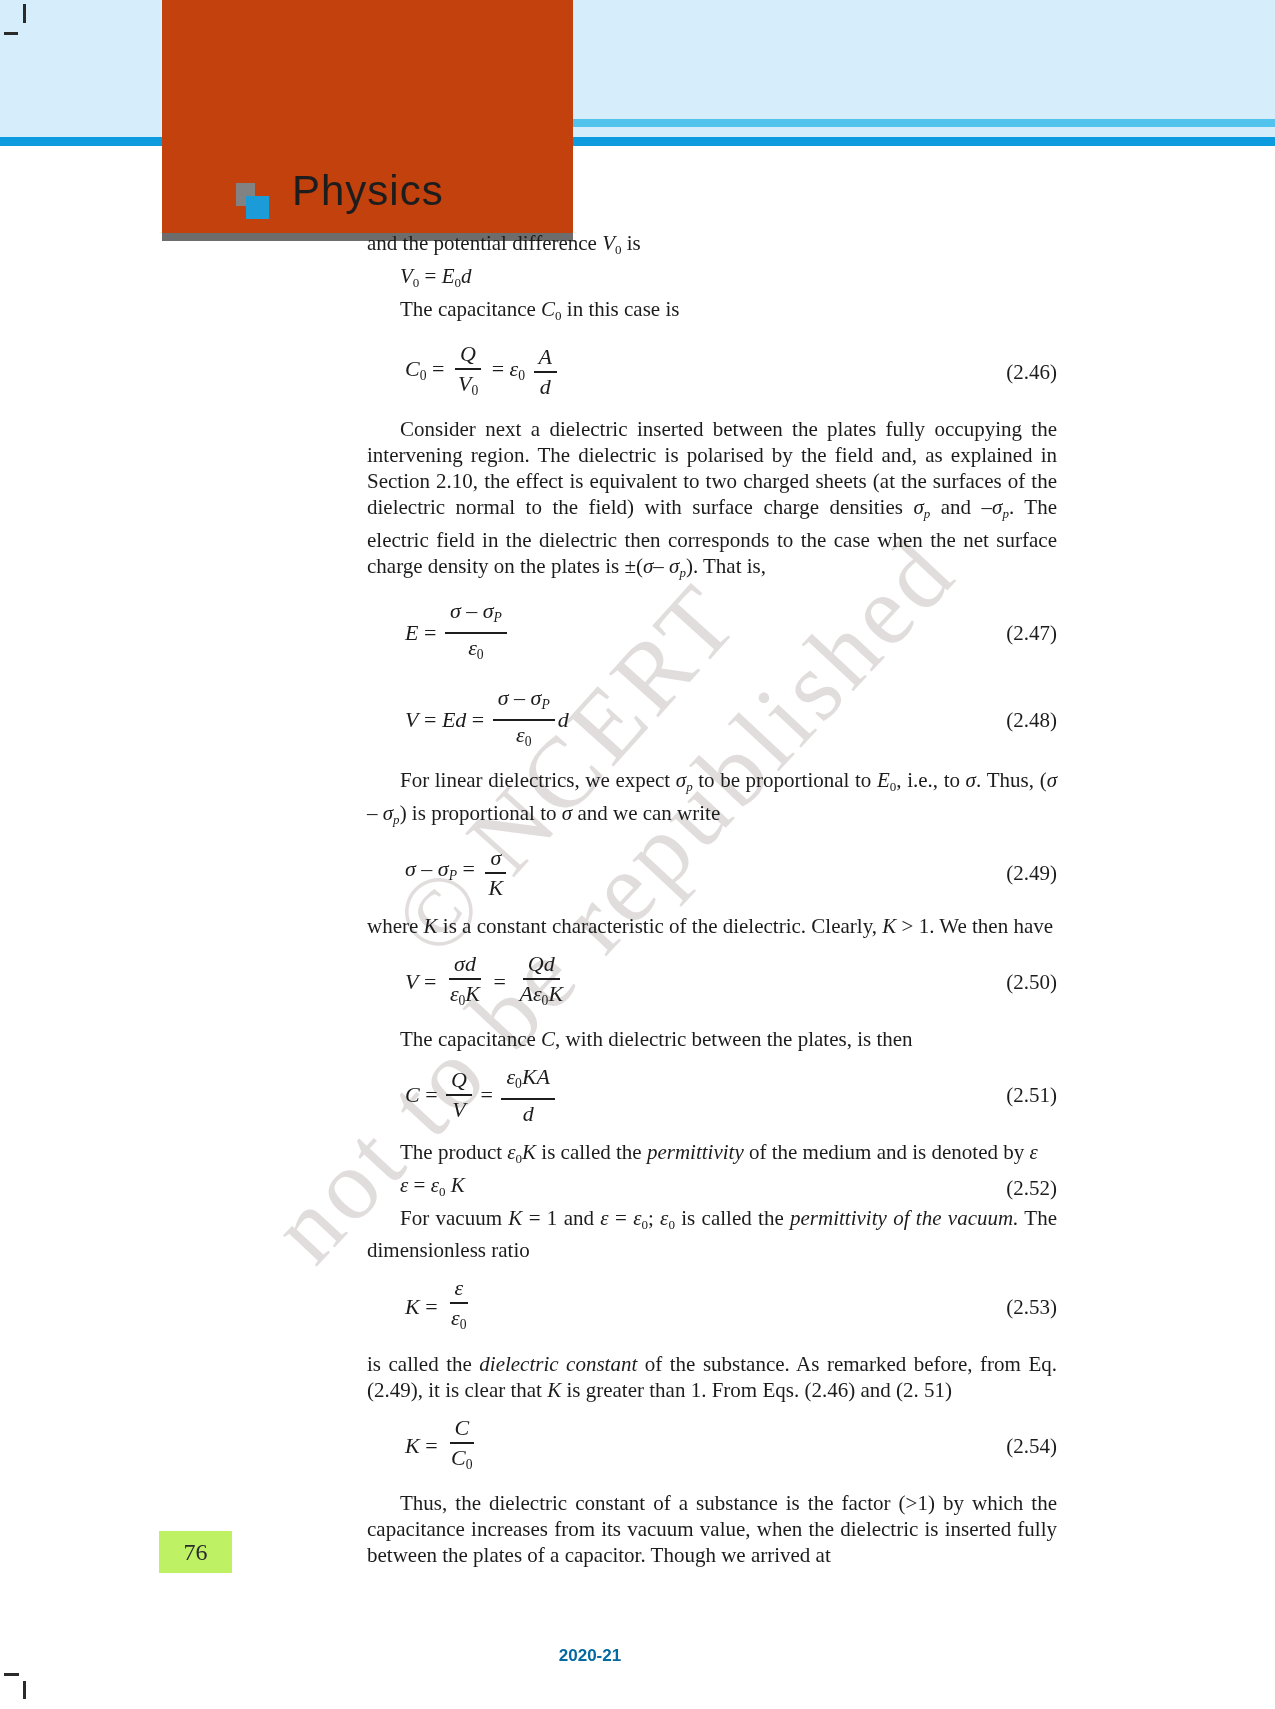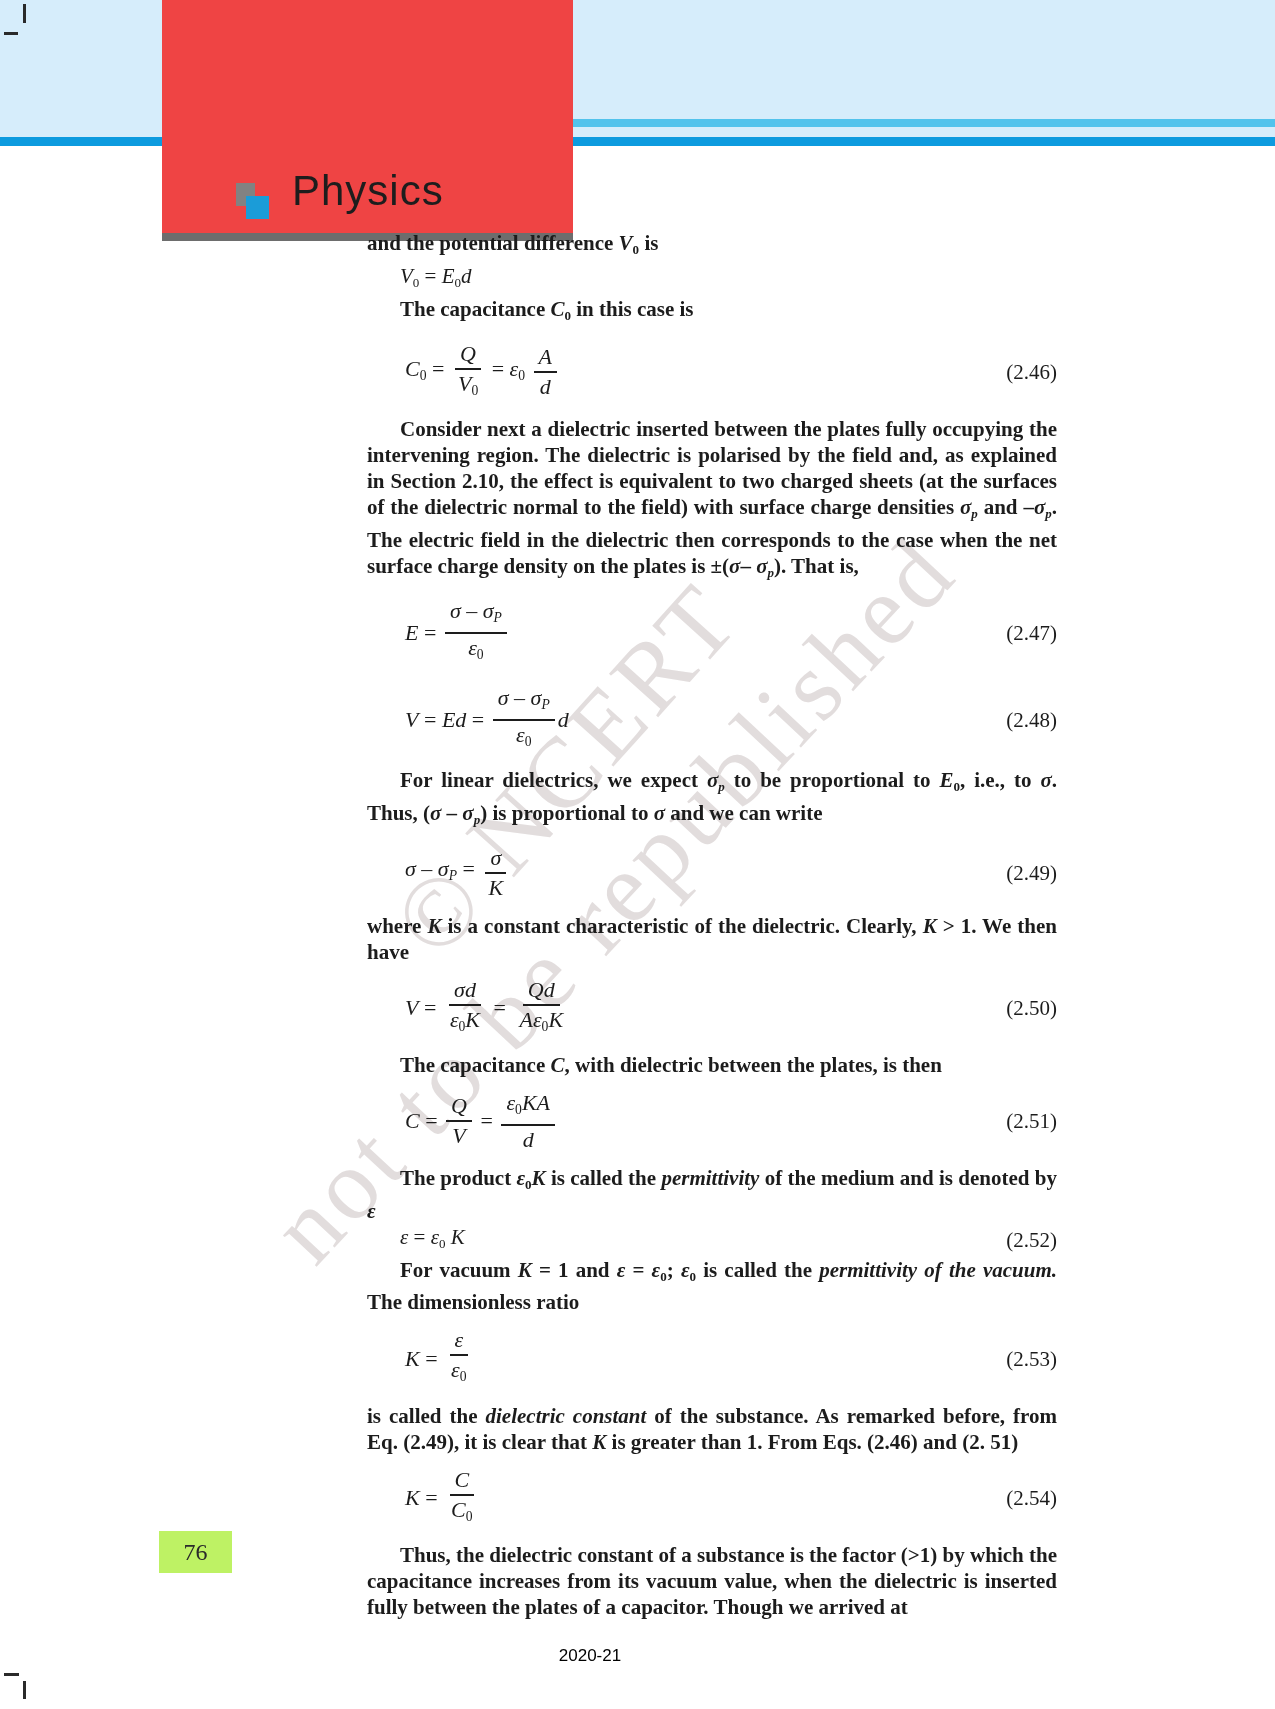--- a/index.html
+++ b/index.html
@@ -8,21 +8,21 @@
 
   
   .band{position:absolute;}
   .band-left-light{left:0;top:0;width:163px;height:137px;background:#d6edfb;}
   .band-left-dark{left:0;top:137px;width:163px;height:9px;background:#0d9bdf;}
   .band-right-light1{left:573px;top:0;width:702px;height:119px;background:#d6edfb;}
   .band-right-mid{left:573px;top:119px;width:702px;height:8px;background:#52c3ec;}
   .band-right-light2{left:573px;top:127px;width:702px;height:10px;background:#d6edfb;}
   .band-right-dark{left:573px;top:137px;width:702px;height:9px;background:#0d9bdf;}
 
-  .gray-panel{position:absolute;left:162px;top:0;width:411px;height:233px;background:#ef4444;
+  .gray-panel{position:absolute;left:162px;top:0;width:411px;height:233px;background:#c2410c;
               border-bottom:8px solid #6d6d6d;text-decoration:underline;}
   .logo-gray{position:absolute;left:74px;top:183px;width:19px;height:23px;background:#828282;}
   .logo-blue{position:absolute;left:84px;top:196px;width:23px;height:23px;background:#1b9cd8;}
   .panel-title{position:absolute;left:130px;top:167px;font-family:"Liberation Sans",sans-serif;
                font-size:42px;font-weight:400;letter-spacing:1px;color:#1d1d1d;}
 
   
   .mark{position:absolute;background:#2a2a2a;}
   .mark-tl-h{left:4px;top:32px;width:14px;height:3px;}
   .mark-tl-v{left:23px;top:4px;width:3px;height:19px;}
@@ -31,42 +31,42 @@
 
   
   .wm{position:absolute;z-index:0;white-space:nowrap;color:#e2dddd;
       font-family:"Liberation Serif",serif;letter-spacing:5px;}
   .wm1{left:337px;top:712px;font-size:100px;transform:rotate(-48deg);}
   .wm2{left:140px;top:842px;font-size:100px;transform:rotate(-47deg);}
 
   
   .content{position:absolute;left:367px;top:230px;width:690px;z-index:1;
            font-size:21px;line-height:26px;}
-  .content p{margin:0;font-weight:bold;}
+  .content p{margin:0;}
   .para-justify{text-align:justify;}
   .para-indent{text-indent:33px;}
   .eqline{position:relative;padding-left:33px;font-family:Liberation Serif, serif;}
   .eq{position:relative;display:flex;align-items:center;padding:5px 0;margin:7px 0;
       min-height:56px;padding-left:38px;font-size:22px;}
   .eq .tok{display:inline-block;white-space:pre;}
   .frac{display:inline-flex;flex-direction:column;align-items:center;vertical-align:middle;
         margin:0 3px;}
   .frac .fnum{padding:0 5px 1px 5px;border-bottom:2px solid #1d1d1d;text-align:center;}
   .frac .fden{padding:1px 5px 0 5px;text-align:center;}
   .eqnum{position:absolute;right:0;top:50%;transform:translateY(-50%);font-size:21px;
          font-style:normal;}
   .eqline .eqnum{top:50%;}
   .sb{font-size:0.62em;vertical-align:-0.3em;}
   .it{font-style:italic;}
 
   
   .page-badge{position:absolute;left:159px;top:1531px;width:73px;height:42px;background:#bef264;
               display:flex;align-items:center;justify-content:center;font-size:24px;color:#2a2a2a;}
   .footer-year{position:absolute;left:0;top:1646px;width:1180px;text-align:center;
-               font-family:"Liberation Sans",sans-serif;font-size:17px;color:#000000;}
+               font-family:"Liberation Sans",sans-serif;font-size:17px;color:#0369a1;font-weight:bold;}
 </style>
 </head>
 <body>
 
 <div class="page">
 
   <div class="band band-left-light"></div>
   <div class="band band-left-dark"></div>
   <div class="band band-right-light1"></div>
   <div class="band band-right-mid"></div>

